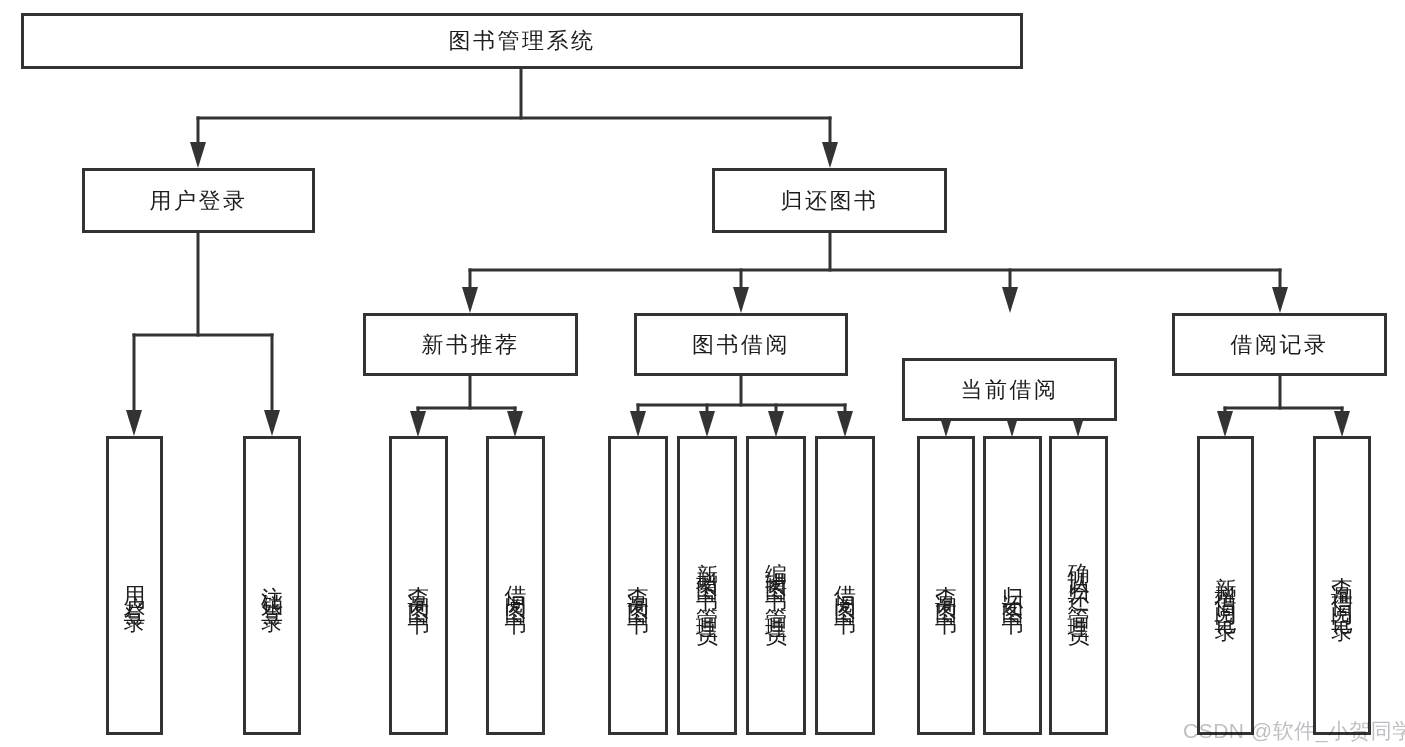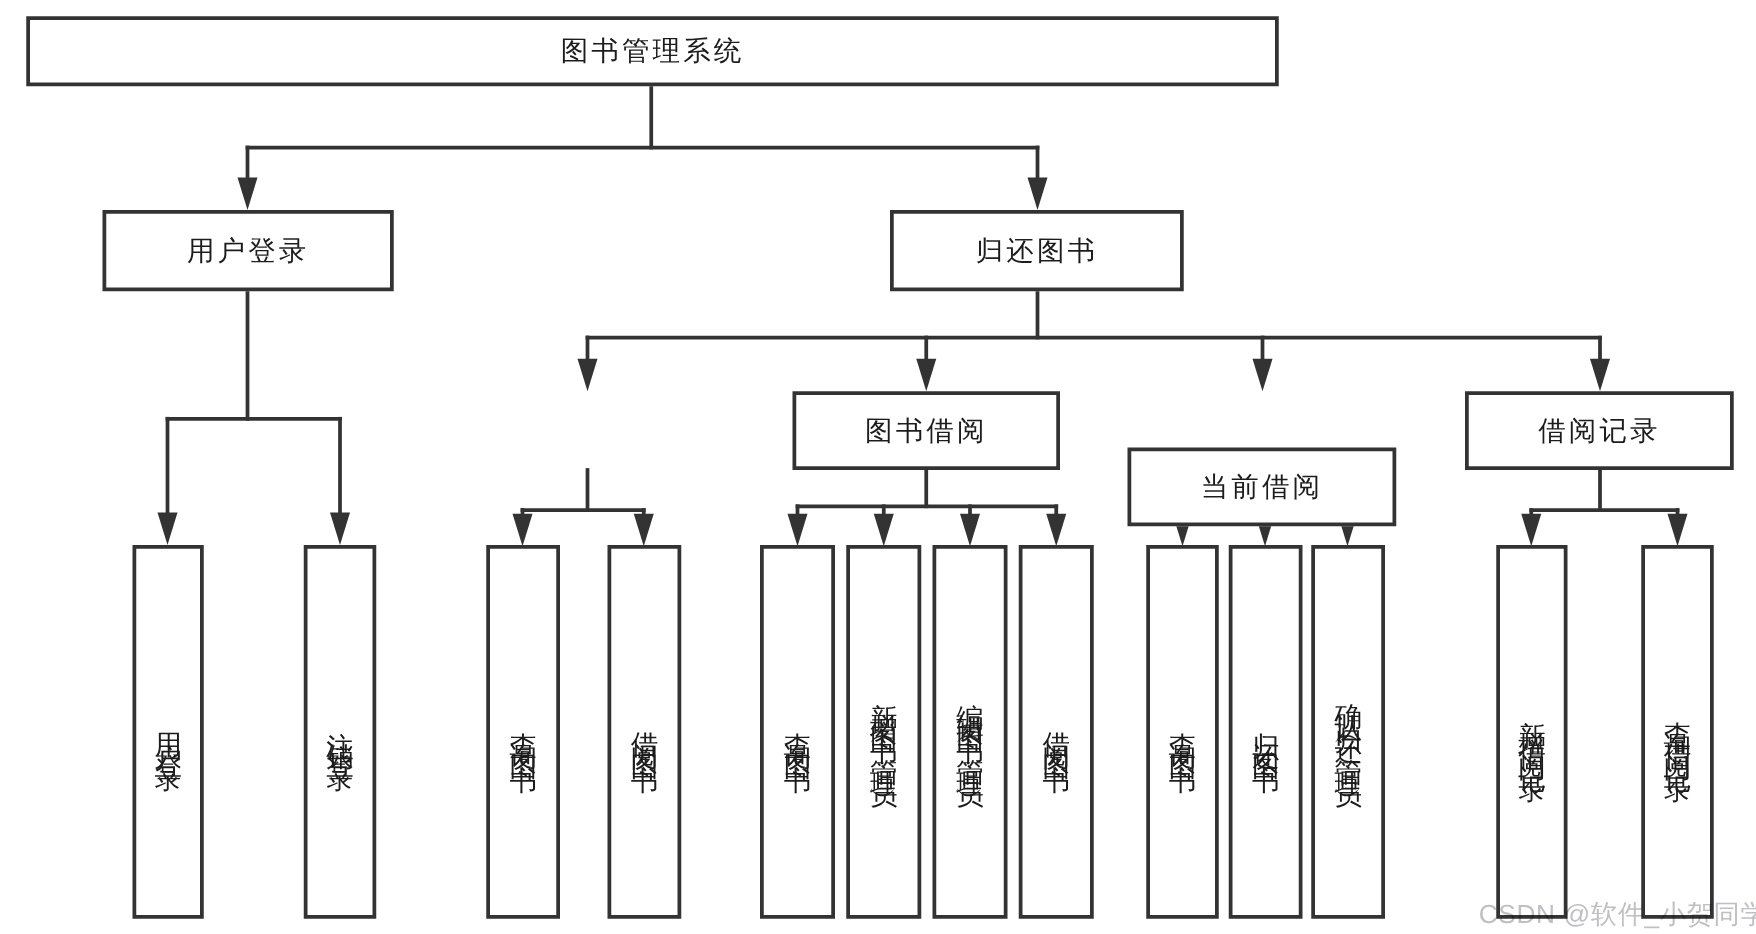--- a/index.html
+++ b/index.html
@@ -122,20 +122,21 @@
       <polygon points="1217,411 1233,411 1225,437"></polygon>
       <polygon points="1334,411 1350,411 1342,437"></polygon>
     </g>
   </svg>
 
   <div class="box h" style="left:21px; top:13px; width:1002px; height:56px;text-align:center;">图书管理系统</div>
 
   <div class="box h" style="left:82px; top:168px; width:233px; height:65px;">用户登录</div>
   <div class="box h" style="left:712px; top:168px; width:235px; height:65px;">归还图书</div>
 
+  <div class="box h" style="left:363px; top:313px; width:215px; height:63px;">新书推荐</div>
   <div class="box h" style="left:634px; top:313px; width:214px; height:63px;">图书借阅</div>
   <div class="box h" style="left:902px; top:313px; width:215px; height:63px;margin-top:45px;">当前借阅</div>
   <div class="box h" style="left:1172px; top:313px; width:215px; height:63px;">借阅记录</div>
 
   <div class="box v" style="left:106px; width:57px;">用户登录</div>
   <div class="box v" style="left:243px; width:58px;">注销登录</div>
 
   <div class="box v" style="left:389px; width:59px;">查询图书</div>
   <div class="box v" style="left:486px; width:59px;">借阅图书</div>
 

